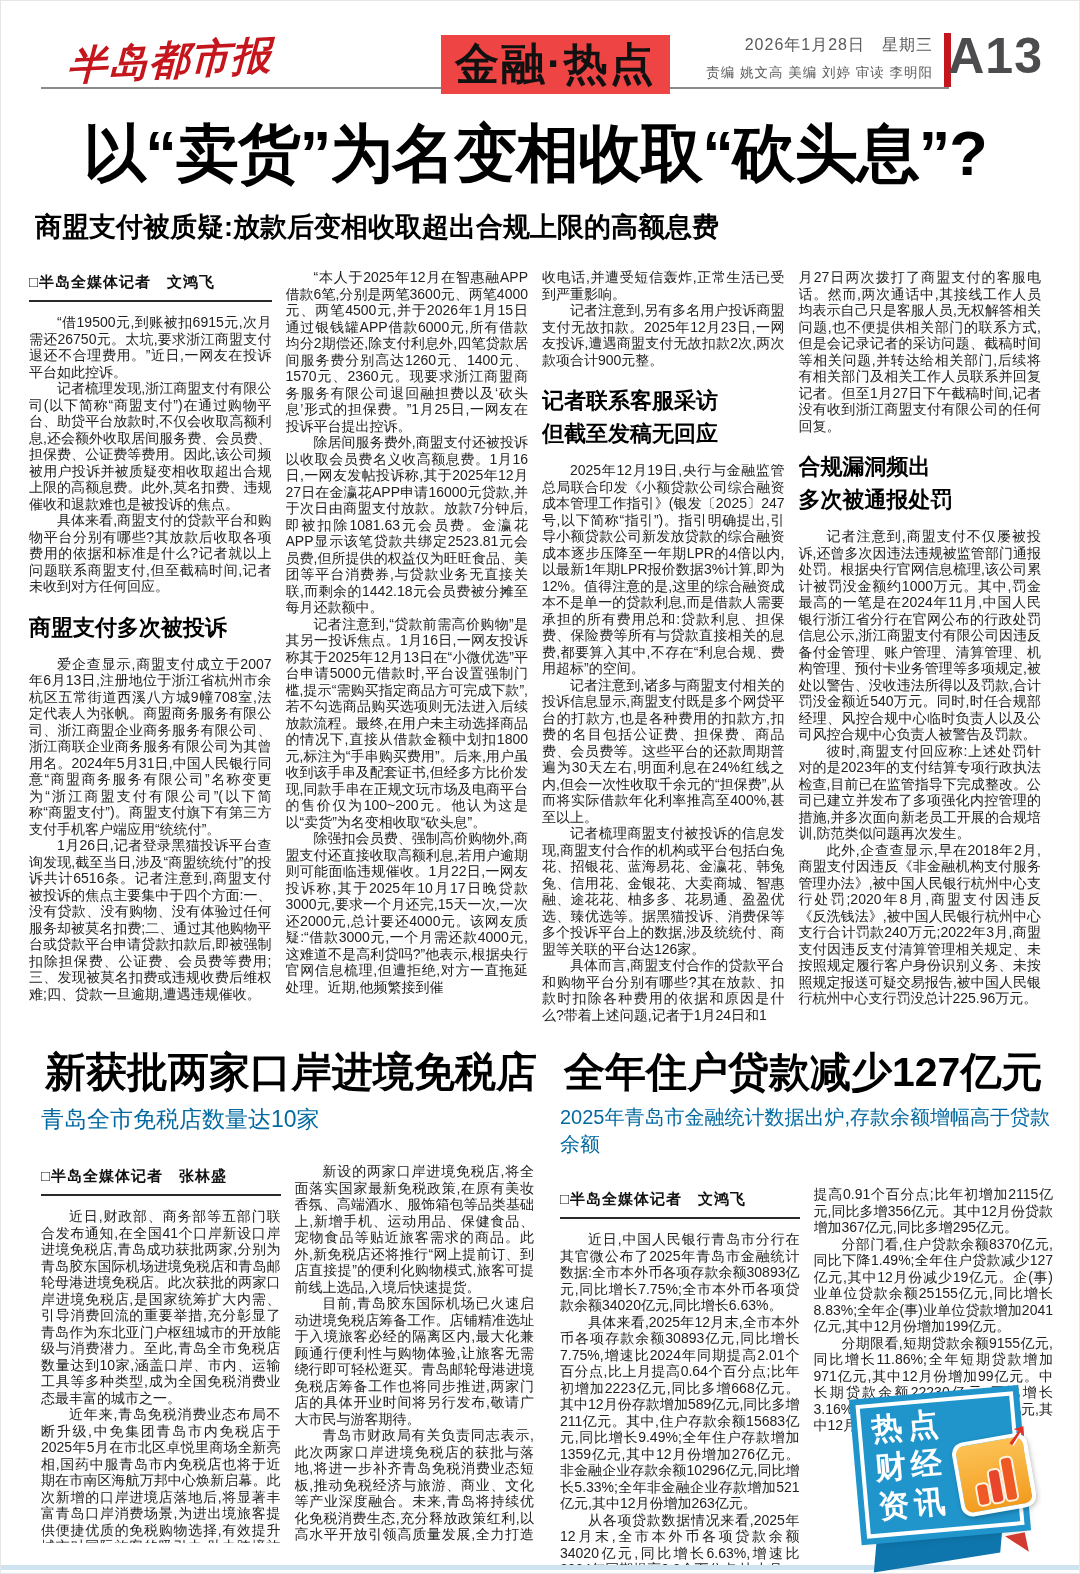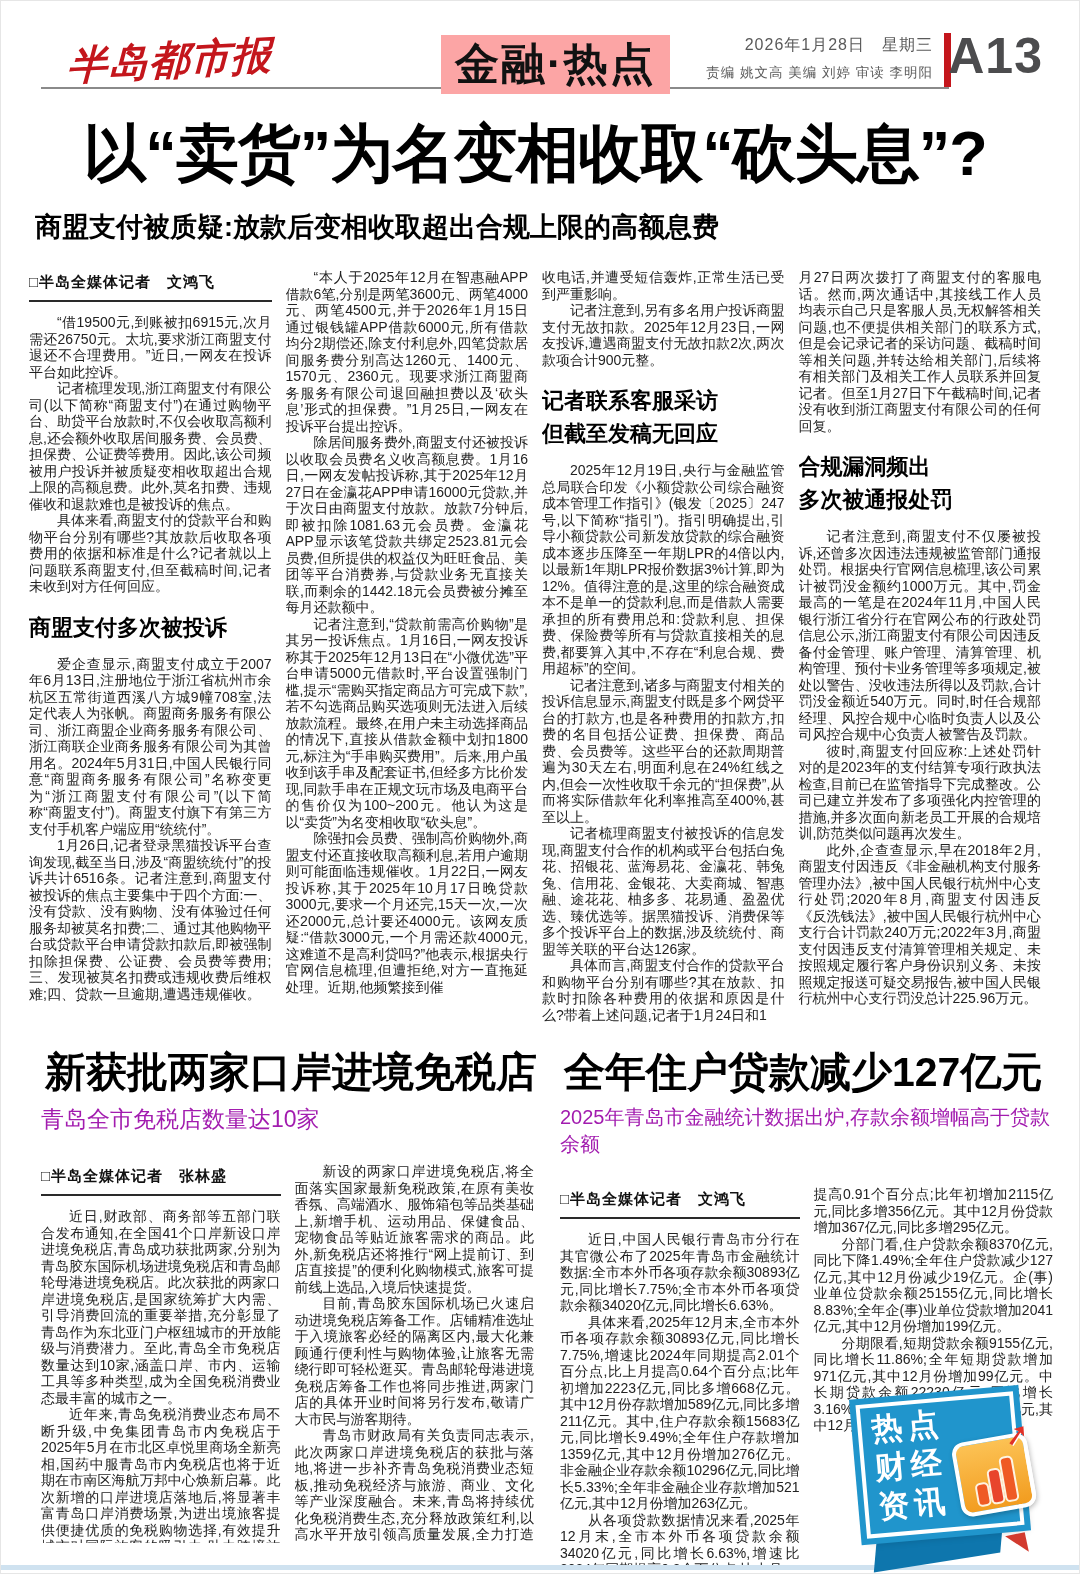--- a/index.html
+++ b/index.html
@@ -7,21 +7,21 @@
        font-family:"Liberation Sans","DejaVu Sans",sans-serif;color:#1c1c1c;}
   .page{position:absolute;inset:0;background:#fff;border:1px solid #e6e6e6;box-sizing:border-box;}
 
   
   .masthead{position:absolute;top:28px;left:40px;width:1002px;height:72px;}
   .logo{position:absolute;left:26px;top:4px;font-family:"Liberation Serif","DejaVu Serif",serif;
         font-size:40px;font-weight:bold;font-style:italic;color:#c4161c;
         transform:rotate(-3deg) skewX(-4deg);letter-spacing:1px;white-space:nowrap;}
   .mast-rule{position:absolute;left:0;top:58px;width:908px;height:2px;background:#8a8a8a;}
   .section-title{position:absolute;left:400px;top:6px;font-size:44px;font-weight:900;
-        color:#111;background:#fca5a5;padding:0 14px;letter-spacing:2px;white-space:nowrap;}
+        color:#111;background:#ef4444;padding:0 14px;letter-spacing:2px;white-space:nowrap;}
   .date-block{position:absolute;right:110px;top:6px;text-align:right;color:#5a5a5a;white-space:nowrap;}
   .date-line{font-size:16px;letter-spacing:1px;}
   .editors{font-size:13.5px;margin-top:8px;letter-spacing:1px;}
   .red-bar{position:absolute;right:92px;top:4px;width:7px;height:54px;background:#c4161c;}
   .page-no{position:absolute;right:0;top:-2px;font-size:50px;font-weight:600;color:#4c4c4e;letter-spacing:1px;}
 
   
   .lead{position:absolute;top:110px;left:28px;width:1012px;}
   .lead-headline{margin:0;font-size:63px;font-weight:900;color:#000;text-align:center;
         white-space:nowrap;letter-spacing:-1px;}
@@ -34,21 +34,21 @@
   .byline{font-size:15px;font-weight:bold;color:#111;padding:4px 0 8px 0;
         border-bottom:2px solid #2a2a2a;margin-bottom:12px;letter-spacing:1px;}
   .para{margin:0;font-size:14px;line-height:16.5px;text-align:justify;text-indent:2em;color:#222;}
   .para.cont{text-indent:0;}
   .col-subhead{font-size:22px;font-weight:800;color:#000;line-height:33px;margin:16px 0 12px 0;}
 
   
   .bottom{position:absolute;top:1040px;left:40px;width:1012px;display:flex;gap:26px;}
   .b-article{flex:1;position:relative;min-width:0;}
   .b-headline{margin:4px;font-size:41px;font-weight:900;color:#000;white-space:nowrap;}
-  .b-subhead{font-size:23px;color:#a21caf;margin-top:0;}
+  .b-subhead{font-size:23px;color:#0369a1;margin-top:0;}
   .b-subhead.tight{font-size:20px;}
   .b-cols{display:flex;gap:14px;margin-top:28px;height:380px;overflow:hidden;}
 
   
   .badge{position:absolute;right:2px;bottom:-14px;width:210px;height:190px;z-index:5;}
   .badge-ribbon{position:absolute;left:34px;bottom:18px;width:128px;height:44px;background:#0e76ad;
         transform:rotate(-9deg) skewX(-14deg);}
   .badge-card{position:absolute;left:20px;top:8px;width:150px;height:126px;background:#2095cc;
         border:4px solid #fff;box-shadow:0 0 0 6px #2095cc,2px 4px 8px rgba(0,0,0,.25);
         transform:rotate(-5deg);}

